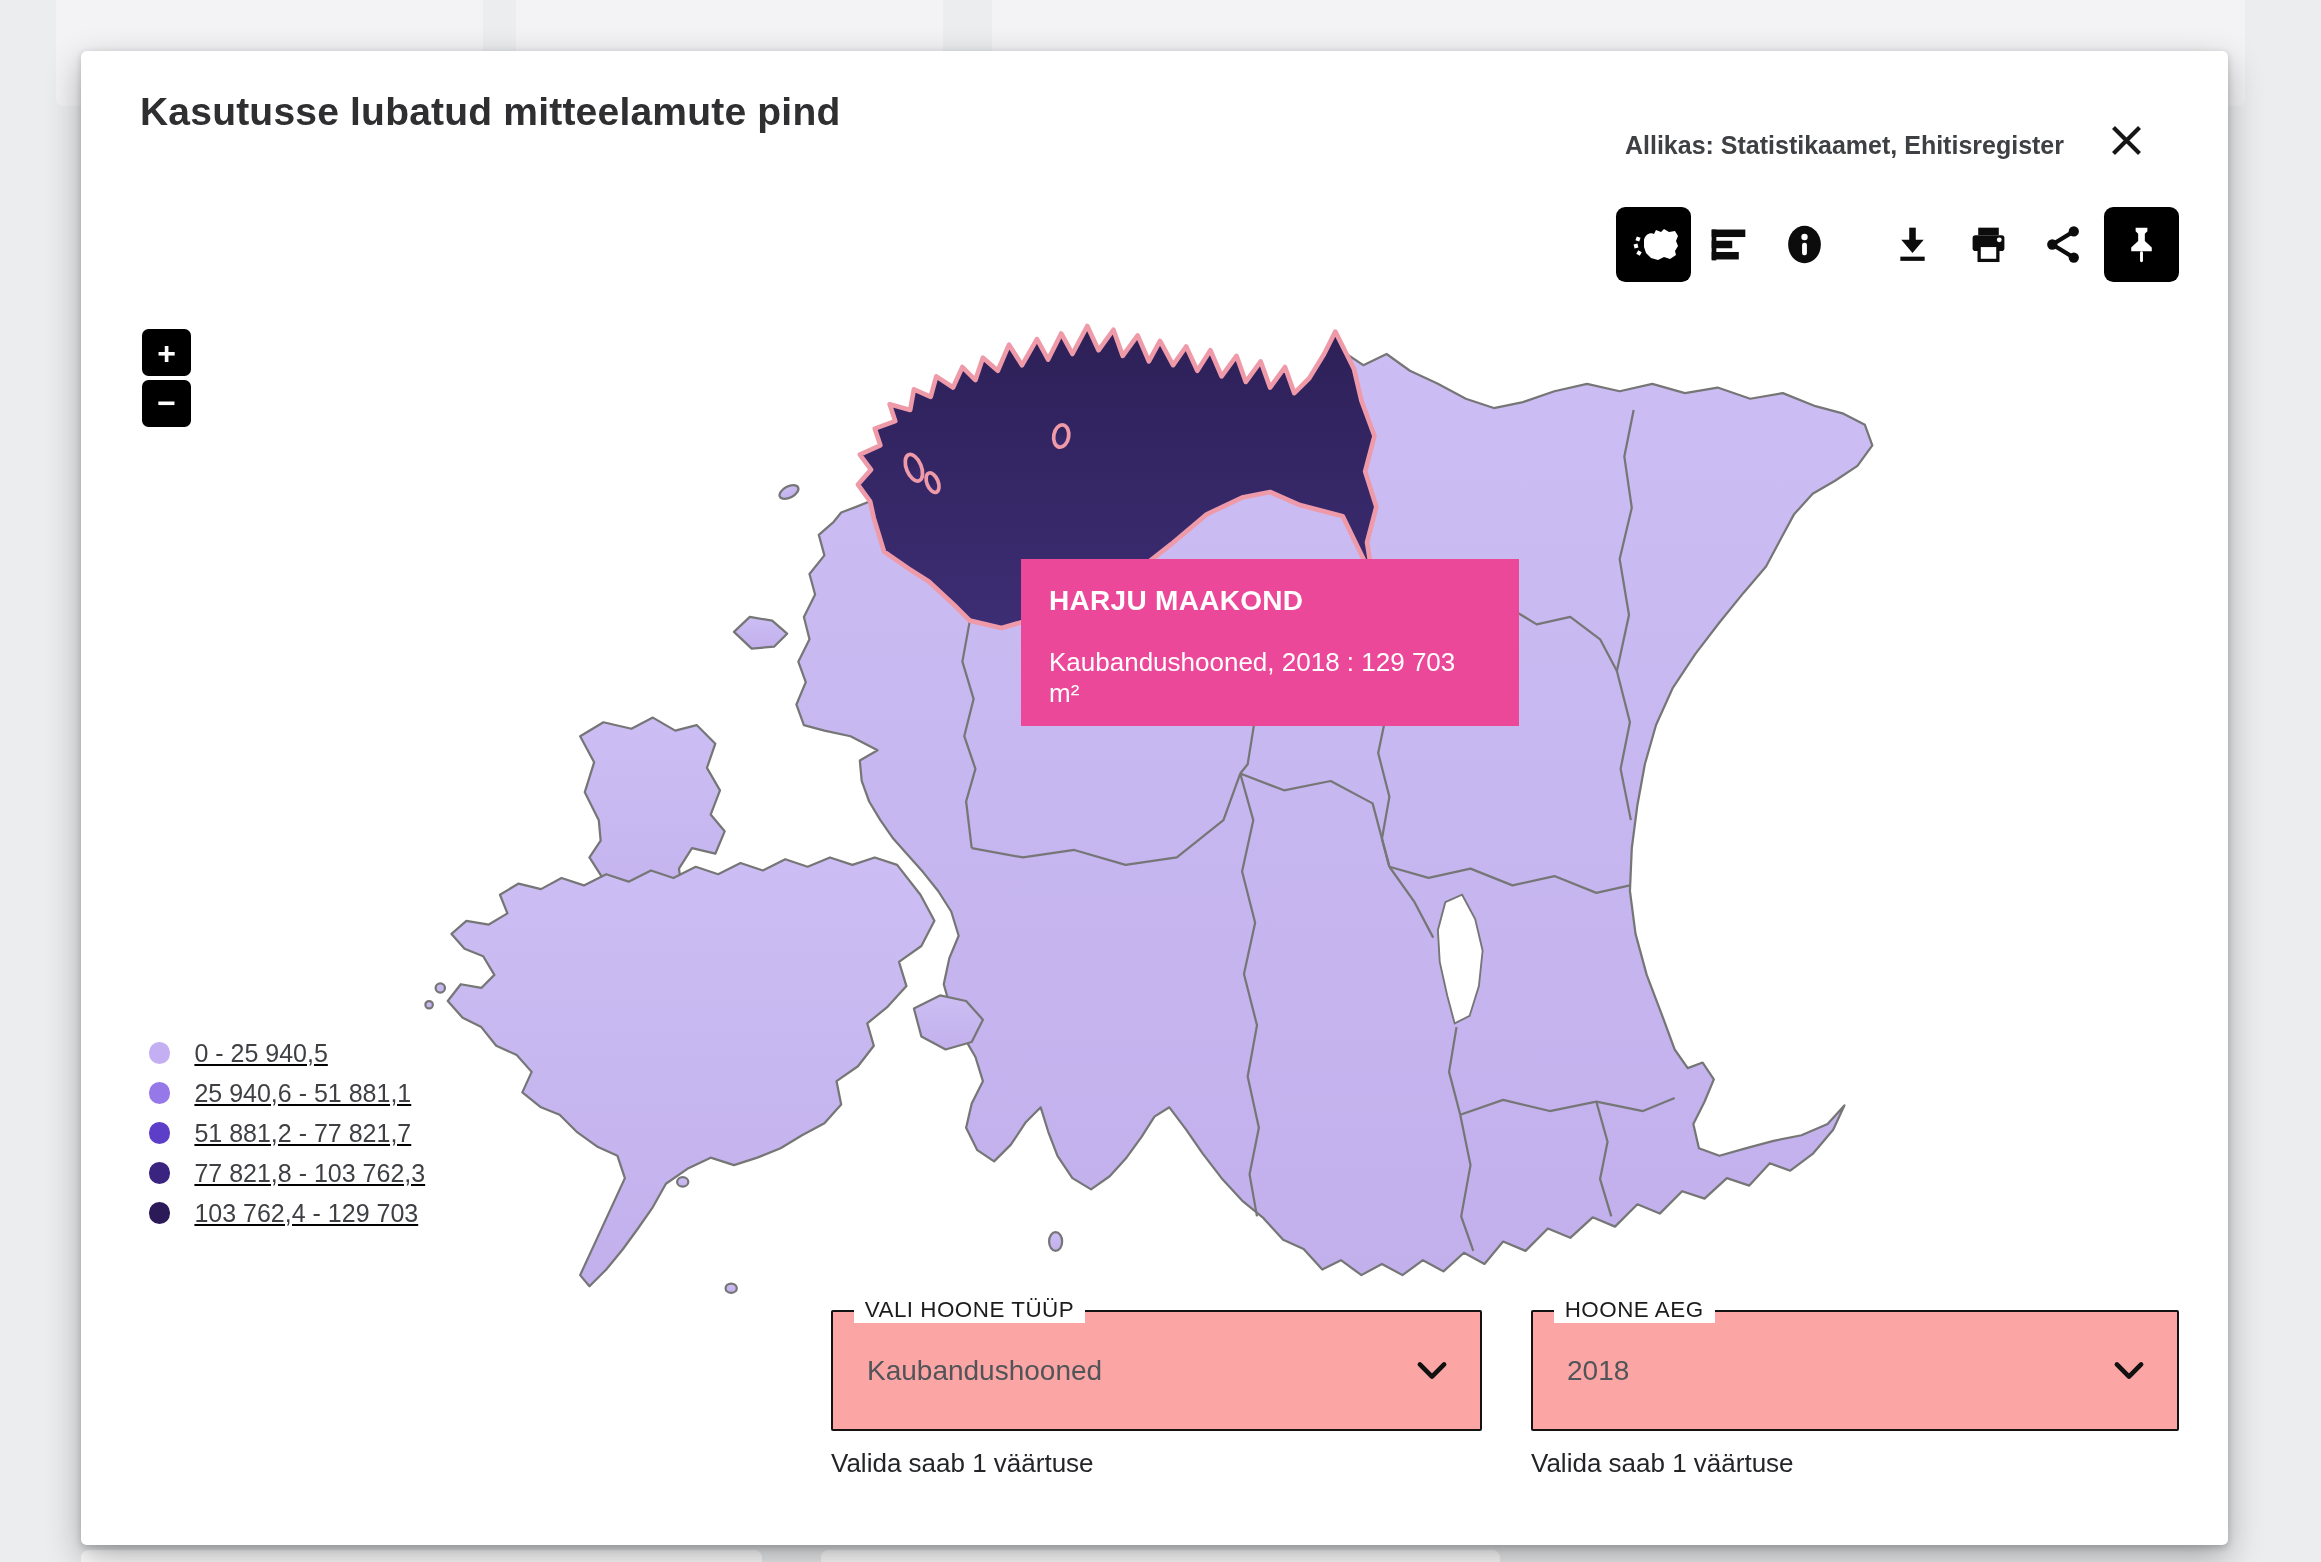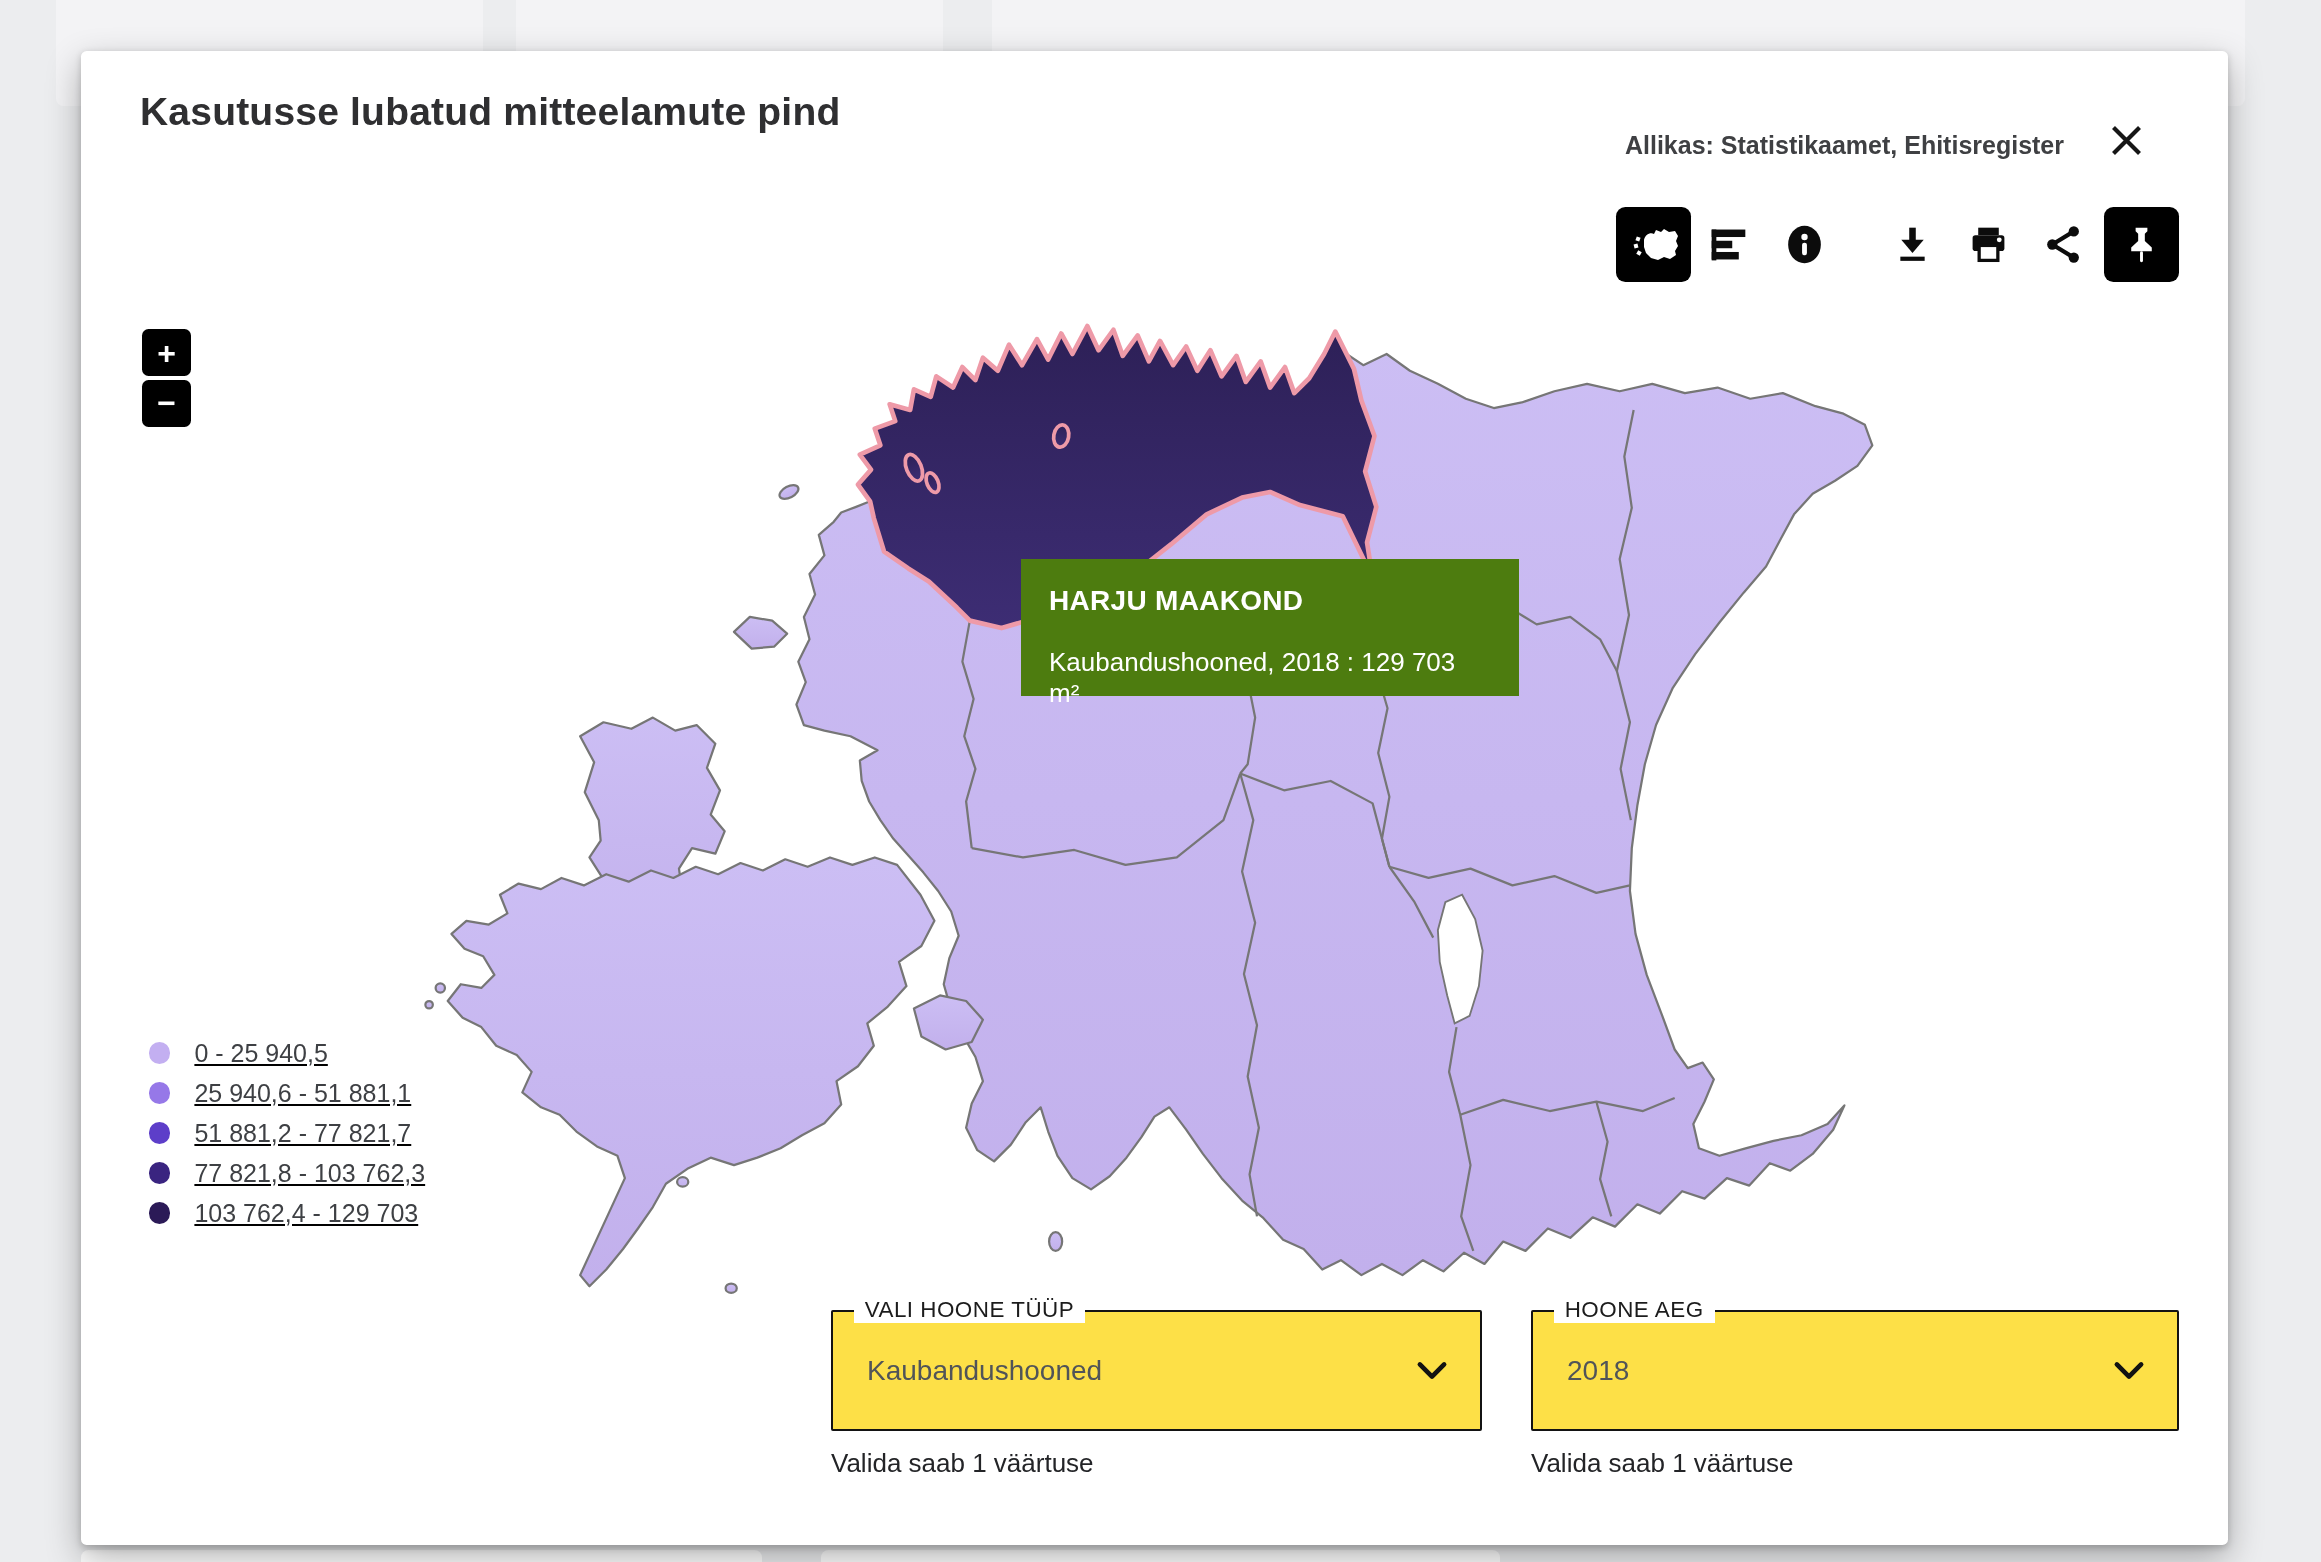--- a/index.html
+++ b/index.html
@@ -49,39 +49,39 @@
   
   .map-wrap { position:absolute; left:322px; top:247px; width:1529px; height:1007px; }
   .map-svg { position:absolute; left:0; top:0; }
   .zoom-ctrl { position:absolute; left:61px; top:278px; width:49px; display:flex; flex-direction:column; gap:3.7px; }
   .zoom-btn {
     width:49px; height:47px; background:#000; color:#fff; border-radius:6.5px;
     font-size:32px; font-weight:700; display:flex; align-items:center; justify-content:center;
     cursor:pointer; line-height:1;
   }
   .tooltip {
-    position:absolute; left:940px; top:508px; width:498px; height:137px;
-    background:#4d7c0f; color:#fff; padding:26px 28px 0 28px; z-index:5;
+    position:absolute; left:940px; top:508px; width:498px; height:167px;
+    background:#ec4899; color:#fff; padding:26px 28px 0 28px; z-index:5;
   }
   .tooltip-title { font-size:28px; font-weight:700; letter-spacing:0.3px; }
   .tooltip-value { font-size:26px; font-weight:400; margin-top:30px; }
 
   
   .legend { position:absolute; left:68px; top:990px; display:flex; flex-direction:column; gap:16px; z-index:4;text-decoration:underline; }
   .legend-row { display:flex; align-items:center; height:24px; }
   .legend-dot { width:21.4px; height:21.4px; border-radius:50%; flex:none; }
   .legend-label { margin-left:24px; font-size:25px; color:#3e4044; }
 
   
   .filter { position:absolute; top:1259px; }
   .filter-1 { left:750px; width:651px; }
   .filter-2 { left:1450px; width:648px; }
   .filter-box {
     position:relative; height:121px; border:2.8px solid #131313; border-radius:1.9px;
-    background:#fde047; display:flex; align-items:center; cursor:pointer;
+    background:#fca5a5; display:flex; align-items:center; cursor:pointer;
   }
   .filter-label {
     position:absolute; top:-15px; left:20.5px; background:#fff; padding:0 11.2px;
     font-size:22.4px; color:#1c1c1c; letter-spacing:0.5px; white-space:nowrap;
   }
   .filter-value { margin-left:34px; font-size:28px; color:#515458; }
   .filter-chevron { position:absolute; right:32px; top:50%; transform:translateY(-50%); }
   .filter-helper { margin-top:17px; font-size:26px; color:#232427; }
 </style>
 </head>

